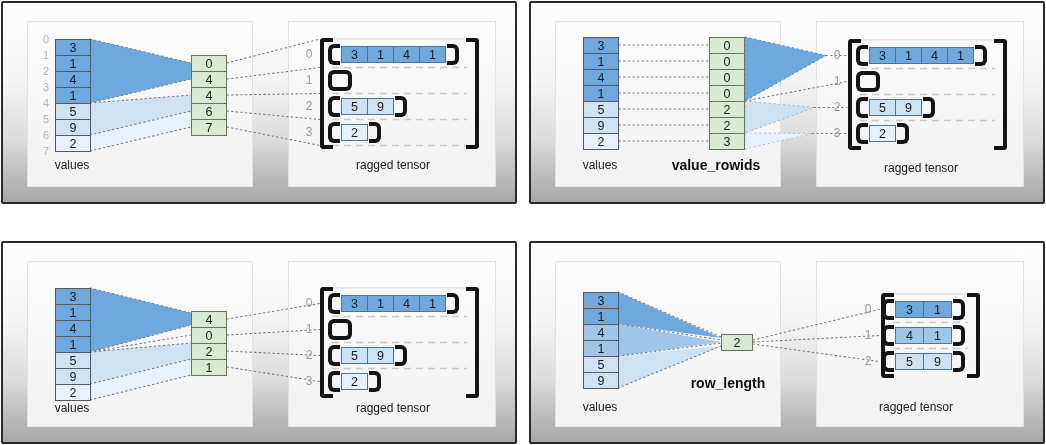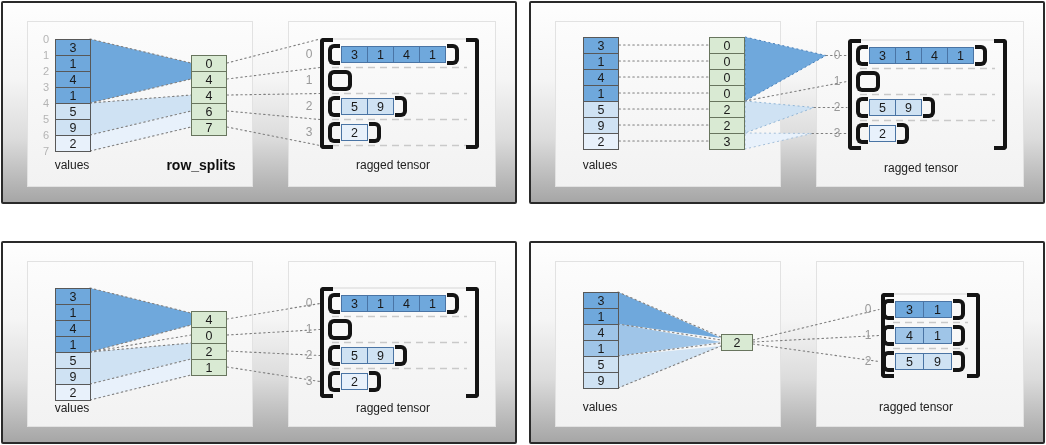--- a/index.html
+++ b/index.html
@@ -88,24 +88,20 @@
       <div class="brk left row" style="left: 325px; top: 93px; width: 12px; height: 21px;"></div>
       <div class="cell rcell" style="left: 338px; top: 95px; width: 27px; height: 17px; background: rgb(207, 226, 243);">5</div>
       <div class="cell rcell" style="left: 364px; top: 95px; width: 27px; height: 17px; background: rgb(207, 226, 243);">9</div>
       <div class="brk right row" style="left: 392px; top: 93px; width: 12px; height: 21px;"></div>
       <div class="rowlbl" style="left: 295px; top: 122px;">3</div>
       <div class="brk left row" style="left: 325px; top: 119px; width: 12px; height: 21px;"></div>
       <div class="cell rcell" style="left: 338px; top: 121px; width: 27px; height: 17px; background: rgb(232, 241, 251);">2</div>
       <div class="brk right row" style="left: 366px; top: 119px; width: 12px; height: 21px;"></div>
     </div>
   <div class="lbl" style="left:25px;top:155px;width:88px">values</div>
-  <div class="lbl key" style="left:140px;top:153px;width:116px">
-    <div>row_splits</div>
-    <div></div>
-  </div>
   <div class="lbl" style="left:310px;top:155px;width:160px">ragged tensor</div>
 </div>
 
 <div class="quad" id="q1" style="left:529px;top:1px">
   <div class="panel" style="left:24px;top:18px;width:226px;height:166px"></div>
   <div class="panel" style="left:285px;top:18px;width:208px;height:166px"></div>
   <svg class="overlay" viewBox="0 0 516 203" width="516" height="203">
       <polygon points="214,98 283,104.5 214,130" fill="#cfe2f3" stroke="#92b6d6" stroke-width="1" stroke-dasharray="2 2.8"></polygon>
       <polygon points="214,130 281,130.5 214,146" fill="#e8f1fb" stroke="#a5c0da" stroke-width="1" stroke-dasharray="2 2.8"></polygon>
       <polygon points="214,34 295,52.5 214,98" fill="#6fa8dc" stroke="#497fb8" stroke-width="1" stroke-dasharray="2 2.8"></polygon>
@@ -156,20 +152,24 @@
       <div class="brk left row" style="left: 325px; top: 94px; width: 12px; height: 21px;"></div>
       <div class="cell rcell" style="left: 338px; top: 96px; width: 27px; height: 17px; background: rgb(207, 226, 243);">5</div>
       <div class="cell rcell" style="left: 364px; top: 96px; width: 27px; height: 17px; background: rgb(207, 226, 243);">9</div>
       <div class="brk right row" style="left: 392px; top: 94px; width: 12px; height: 21px;"></div>
       <div class="rowlbl" style="left: 295px; top: 123px;">3</div>
       <div class="brk left row" style="left: 325px; top: 120px; width: 12px; height: 21px;"></div>
       <div class="cell rcell" style="left: 338px; top: 122px; width: 27px; height: 17px; background: rgb(232, 241, 251);">2</div>
       <div class="brk right row" style="left: 366px; top: 120px; width: 12px; height: 21px;"></div>
     </div>
   <div class="lbl" style="left:25px;top:155px;width:88px">values</div>
+  <div class="lbl key" style="left:120px;top:153px;width:130px">
+    <div>value_rowids</div>
+    <div></div>
+  </div>
   <div class="lbl" style="left:310px;top:158px;width:160px">ragged tensor</div>
 </div>
 
 <div class="quad" id="q2" style="left:1px;top:241px">
   <div class="panel" style="left:24px;top:18px;width:226px;height:166px"></div>
   <div class="panel" style="left:285px;top:18px;width:208px;height:166px"></div>
   <svg class="overlay" viewBox="0 0 516 203" width="516" height="203">
       <polygon points="87,109 188,100 188,116 87,141" fill="#cfe2f3" stroke="none" stroke-width="1" stroke-dasharray=""></polygon>
       <polygon points="87,141 188,116 188,132 87,157" fill="#e8f1fb" stroke="none" stroke-width="1" stroke-dasharray=""></polygon>
       <polygon points="87,45 188,70 188,82 87,109" fill="#6fa8dc" stroke="none" stroke-width="1" stroke-dasharray=""></polygon>
@@ -265,15 +265,16 @@
       <div class="cell rcell" style="left: 392px; top: 84px; width: 29px; height: 17px; background: rgb(159, 197, 232);">1</div>
       <div class="brk right row" style="left: 422px; top: 82px; width: 12px; height: 21px;"></div>
       <div class="rowlbl" style="left: 326px; top: 111px;">2</div>
       <div class="brk left row" style="left: 351px; top: 108px; width: 12px; height: 21px;"></div>
       <div class="cell rcell" style="left: 364px; top: 110px; width: 29px; height: 17px; background: rgb(207, 226, 243);">5</div>
       <div class="cell rcell" style="left: 392px; top: 110px; width: 29px; height: 17px; background: rgb(207, 226, 243);">9</div>
       <div class="brk right row" style="left: 422px; top: 108px; width: 12px; height: 21px;"></div>
     </div>
   <div class="lbl" style="left:25px;top:157px;width:88px">values</div>
   <div class="lbl key" style="left:139px;top:131px;width:116px">
+    <div>row_length</div>
   </div>
   <div class="lbl" style="left:305px;top:157px;width:160px">ragged tensor</div>
 </div>
 
 </body></html>

